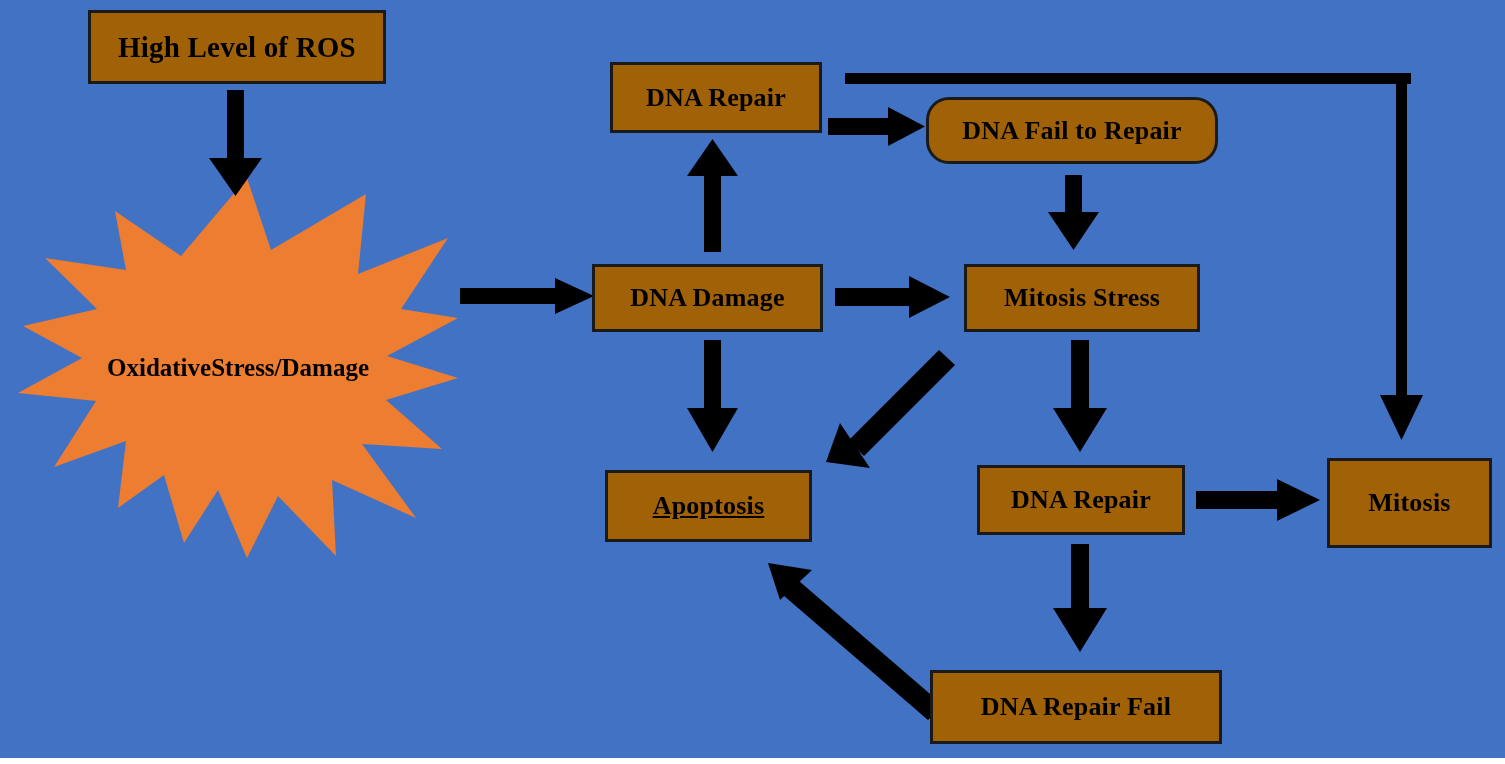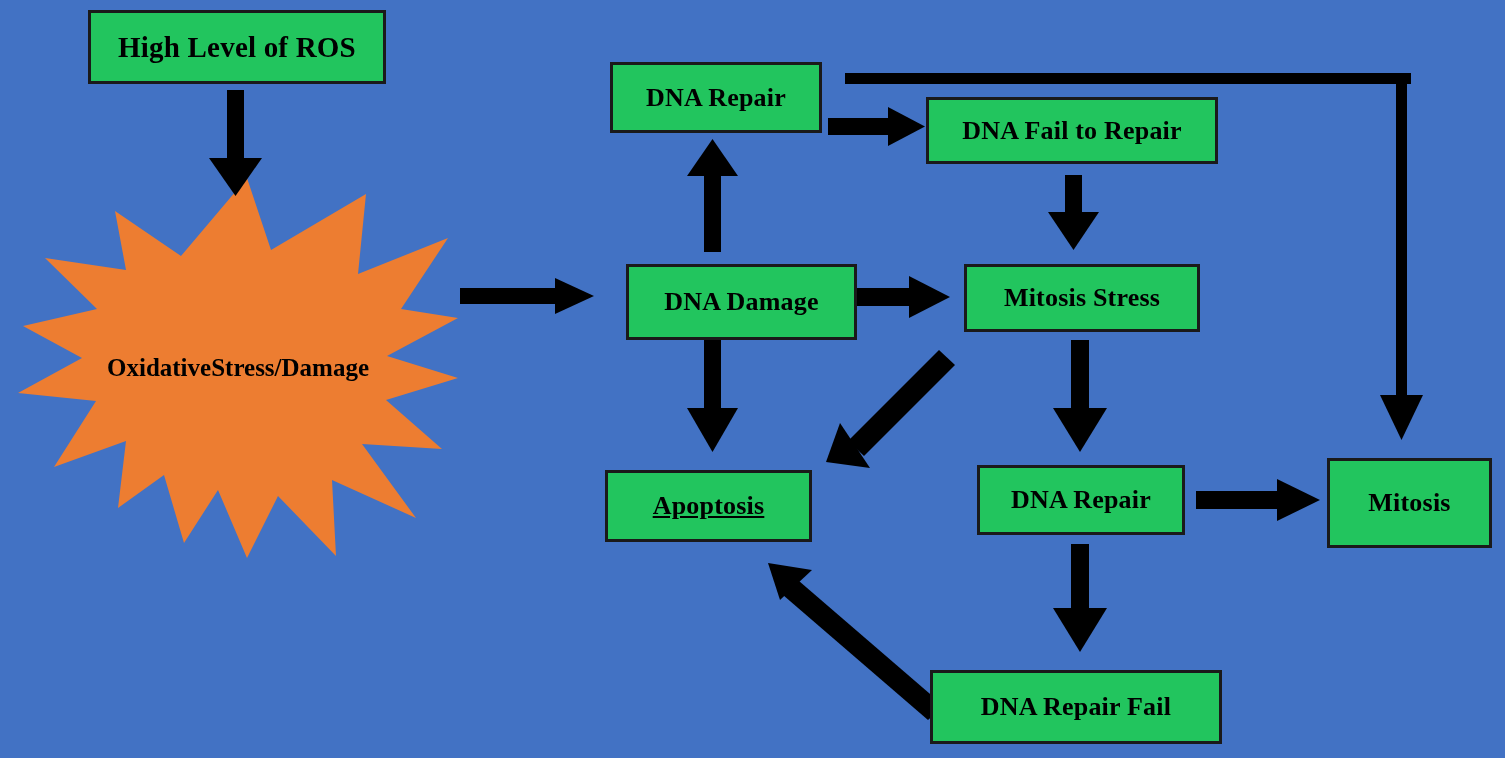--- a/index.html
+++ b/index.html
@@ -18,21 +18,21 @@
   #backdrop {
     position: absolute;
     left: 0;
     top: 0;
     width: 1505px;
     height: 758px;
     background: #4272c4;
   }
   .node {
     position: absolute;
-    background: #22c55e;
+    background: #a16207;
     border: 3px solid #1a1a1a;
     box-sizing: border-box;
     display: flex;
     align-items: center;
     justify-content: center;
     text-align: center;
     color: #000000;
     font-weight: bold;
     font-family: "Liberation Serif", "DejaVu Serif", serif;
     line-height: 1.12;
@@ -164,25 +164,25 @@
   </svg>
 
   <div class="node" style="left:88px; top:10px; width:298px; height:74px; font-size:29px;">
     <span>High Level of ROS</span>
   </div>
 
   <div class="node" style="left:610px; top:62px; width:212px; height:71px; font-size:26px;">
     <span>DNA Repair</span>
   </div>
 
-  <div class="node" style="left:926px; top:97px; width:292px; height:67px; font-size:26px;">
+  <div class="node" style="left:926px; top:97px; width:292px; height:67px; font-size:26px;border-radius:23px;">
     <span>DNA Fail to Repair</span>
   </div>
 
-  <div class="node" style="left:626px; top:264px; width:231px; height:76px; font-size:26px;">
+  <div class="node" style="left:592px; top:264px; width:231px; height:68px; font-size:26px;">
     <span>DNA Damage</span>
   </div>
 
   <div class="node" style="left:964px; top:264px; width:236px; height:68px; font-size:26px;">
     <span>Mitosis Stress</span>
   </div>
 
   <div class="node" style="left:605px; top:470px; width:207px; height:72px; font-size:26px;text-decoration:underline;">
     <span>Apoptosis</span>
   </div>

